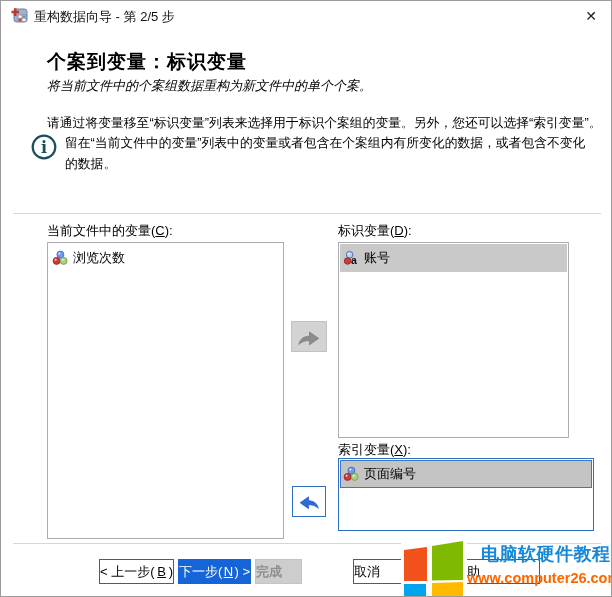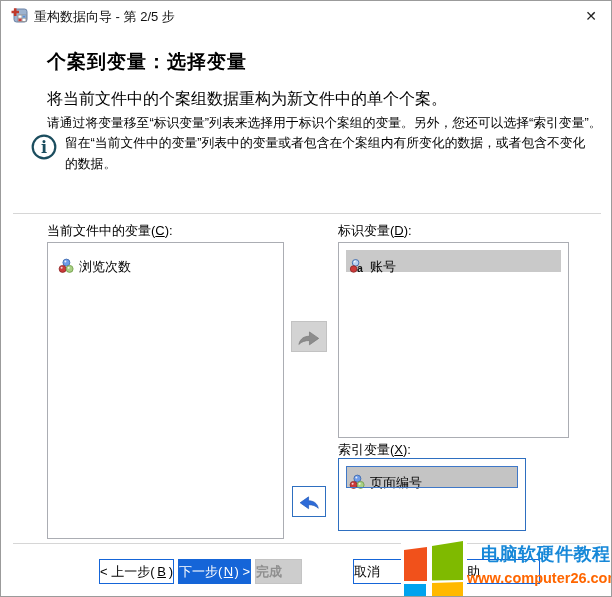--- a/index.html
+++ b/index.html
@@ -16,36 +16,36 @@
   .close-btn {
     position:absolute; right:8px; top:4px; width:24px; height:22px;
     display:flex; align-items:center; justify-content:center;
     font-size:14px; color:#222; cursor:pointer; background:transparent; border:none;
   }
   
   .page-title {
     position:absolute; left:46px; top:48px;
     font-family:"DejaVu Serif", serif; font-weight:bold; font-size:19px; letter-spacing:1px;
   }
-  .intro1 { position:absolute; left:46px; top:88px;  font-size:16px; }
+  .intro1 { position:absolute; left:46px; top:76px;  font-size:13px;font-style:italic; }
   .intro2 { position:absolute; left:46px; top:114px; font-size:12.8px; white-space:nowrap; }
   
   .info-icon { position:absolute; left:29px; top:132px; width:28px; height:28px; }
   .info-text { position:absolute; left:64px; top:131px; width:528px; font-size:12.8px; line-height:21px; }
   .info-text p + p { margin-top:2px; }
   .sep { position:absolute; left:12px; width:588px; height:0; border-top:1px solid #d6d6d6; }
   .sep1 { top:212px; } .sep2 { top:542px; }
   
   .list-label { position:absolute; font-size:13px; }
   .mnemonic { text-decoration:underline; }
   .listbox { position:absolute; background:#fff; border:1px solid #abadb3; }
   .listbox.focused { border:1px solid #2e6fc0; }
   .vrow {
-    display:flex; align-items:flex-start; height:22px; margin:7px;
-    padding:8px 3px; gap:5px; font-size:13px; white-space:nowrap;
+    display:flex; align-items:center; height:22px; margin:1px;
+    padding:14px 3px; gap:5px; font-size:13px; white-space:nowrap;
   }
   .vrow.selected { background:#c9c9c9; }
   .vrow.selected-focus { background:#c4c4c4; outline:1px solid #3f78c8; outline-offset:-1px; }
   .var-icon { width:16px; height:16px; flex:0 0 16px; }
   
   .move-btn { position:absolute; display:flex; align-items:center; justify-content:center; cursor:pointer; }
   .move-right { left:290px; top:320px; width:36px; height:31px; background:#d3d3d3; border:1px solid #c2c2c2; }
   .move-left  { left:291px; top:485px; width:34px; height:31px; background:#ffffff; border:1px solid #2e6fc0; }
   
   .btn {
@@ -83,21 +83,21 @@
       <line x1="8" y1="11.2" x2="16" y2="11.2" stroke="#8a8a8a" stroke-width="0.8"></line>
       <line x1="12" y1="8" x2="12" y2="14.5" stroke="#8a8a8a" stroke-width="0.8"></line>
       <rect x="8.4" y="11.6" width="3.2" height="2.5" fill="#cc3b3b"></rect>
       <rect x="12.4" y="8.4" width="3.2" height="2.4" fill="#5b8fd0"></rect>
       <path d="M1.5 5 H9 M5.2 1.2 V9" stroke="#c0392b" stroke-width="2.6"></path>
     </svg>
     <span class="title">重构数据向导 - 第 2/5 步</span>
     <button class="close-btn">✕</button>
   </div>
 
-  <div class="page-title">个案到变量：选择变量</div>
+  <div class="page-title">个案到变量：标识变量</div>
   <div class="intro1">将当前文件中的个案组数据重构为新文件中的单个个案。</div>
   <div class="intro2">请通过将变量移至“标识变量”列表来选择用于标识个案组的变量。另外，您还可以选择“索引变量”。</div>
 
   <svg class="info-icon" viewBox="0 0 28 28">
     <circle cx="14" cy="14" r="11.3" fill="#fff" stroke="#1b4d5e" stroke-width="2.2"></circle>
     <text x="14" y="20" text-anchor="middle" font-family="DejaVu Serif, serif" font-weight="bold" font-size="16" fill="#1b4d5e">i</text>
   </svg>
   <div class="info-text">
     <p>留在“当前文件中的变量”列表中的变量或者包含在个案组内有所变化的数据，或者包含不变化的数据。</p>
   </div>
@@ -138,21 +138,21 @@
         <circle cx="5.7" cy="3.6" r="0.9" fill="#ffffff" opacity="0.9"></circle>
         <text x="10.8" y="14.4" text-anchor="middle" font-family="Liberation Sans, sans-serif" font-weight="bold" font-size="10.5" fill="#111">a</text>
       </svg>
       <span>账号</span>
     </div>
   </div>
 
   <div class="list-label" style="left:337px; top:440px;">
     <span>索引变量(</span><span class="mnemonic">X</span><span>):</span>
   </div>
-  <div class="listbox focused" style="left:337px; top:457px; width:188px; height:73px;">
+  <div class="listbox focused" style="left:337px; top:457px; width:256px; height:73px;">
     <div class="vrow selected-focus">
       <svg class="var-icon" viewBox="0 0 16 16">
         <circle cx="8.4" cy="4.6" r="3.5" fill="#6f9ce8" stroke="#3a66a8" stroke-width="0.8"></circle>
         <circle cx="4.6" cy="10.9" r="3.5" fill="#cc3a3a" stroke="#8a2424" stroke-width="0.8"></circle>
         <circle cx="11.6" cy="10.9" r="3.5" fill="#a9d084" stroke="#6d9a45" stroke-width="0.8"></circle>
         <circle cx="7.4" cy="3.4" r="1" fill="#ffffff" opacity="0.85"></circle>
         <circle cx="3.6" cy="9.7" r="1" fill="#ffffff" opacity="0.8"></circle>
         <circle cx="10.6" cy="9.7" r="1" fill="#ffffff" opacity="0.8"></circle>
       </svg>
       <span>页面编号</span>

